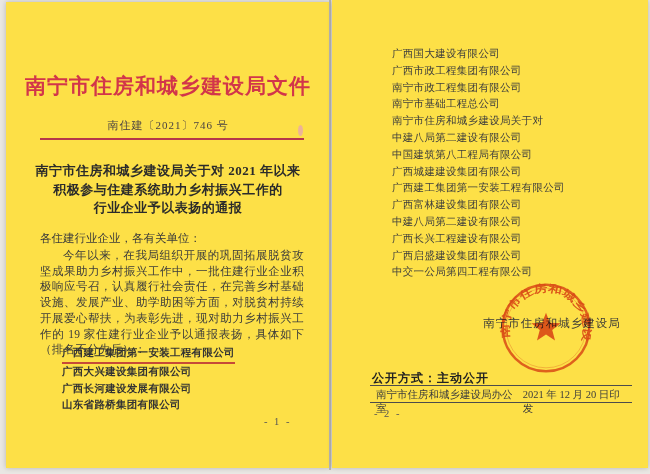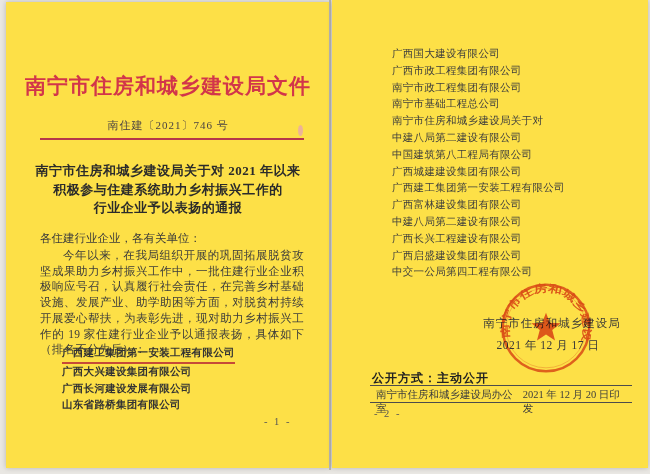--- a/index.html
+++ b/index.html
@@ -128,21 +128,20 @@
       <div class="co">广西城建建设集团有限公司</div>
       <div class="co">广西建工集团第一安装工程有限公司</div>
       <div class="co">广西富林建设集团有限公司</div>
       <div class="co">中建八局第二建设有限公司</div>
       <div class="co">广西长兴工程建设有限公司</div>
       <div class="co">广西启盛建设集团有限公司</div>
       <div class="co">中交一公局第四工程有限公司</div>
     </div>
 
     <div class="signature">南宁市住房和城乡建设局</div>
-    <div class="sign-date">2021 年 12 月 17 日</div>
 
     <svg class="seal" viewBox="0 0 100 100">
       <defs>
         <path id="sealArc" d="M 12,60 A 39,39 0 1 1 88,60"></path>
       </defs>
       <circle class="seal-ring" cx="50" cy="50" r="45"></circle>
       <circle class="seal-ring2" cx="50" cy="50" r="41.5"></circle>
       <polygon class="seal-star" points="50,34 46,44.5 34.8,45.1 43.5,52.1 40.6,62.9 50,56.8 59.4,62.9 56.5,52.1 65.2,45.1 54,44.5"></polygon>
       <text class="seal-text-el">
         <textPath href="#sealArc" textLength="158" lengthAdjust="spacingAndGlyphs">南宁市住房和城乡建设局</textPath>

